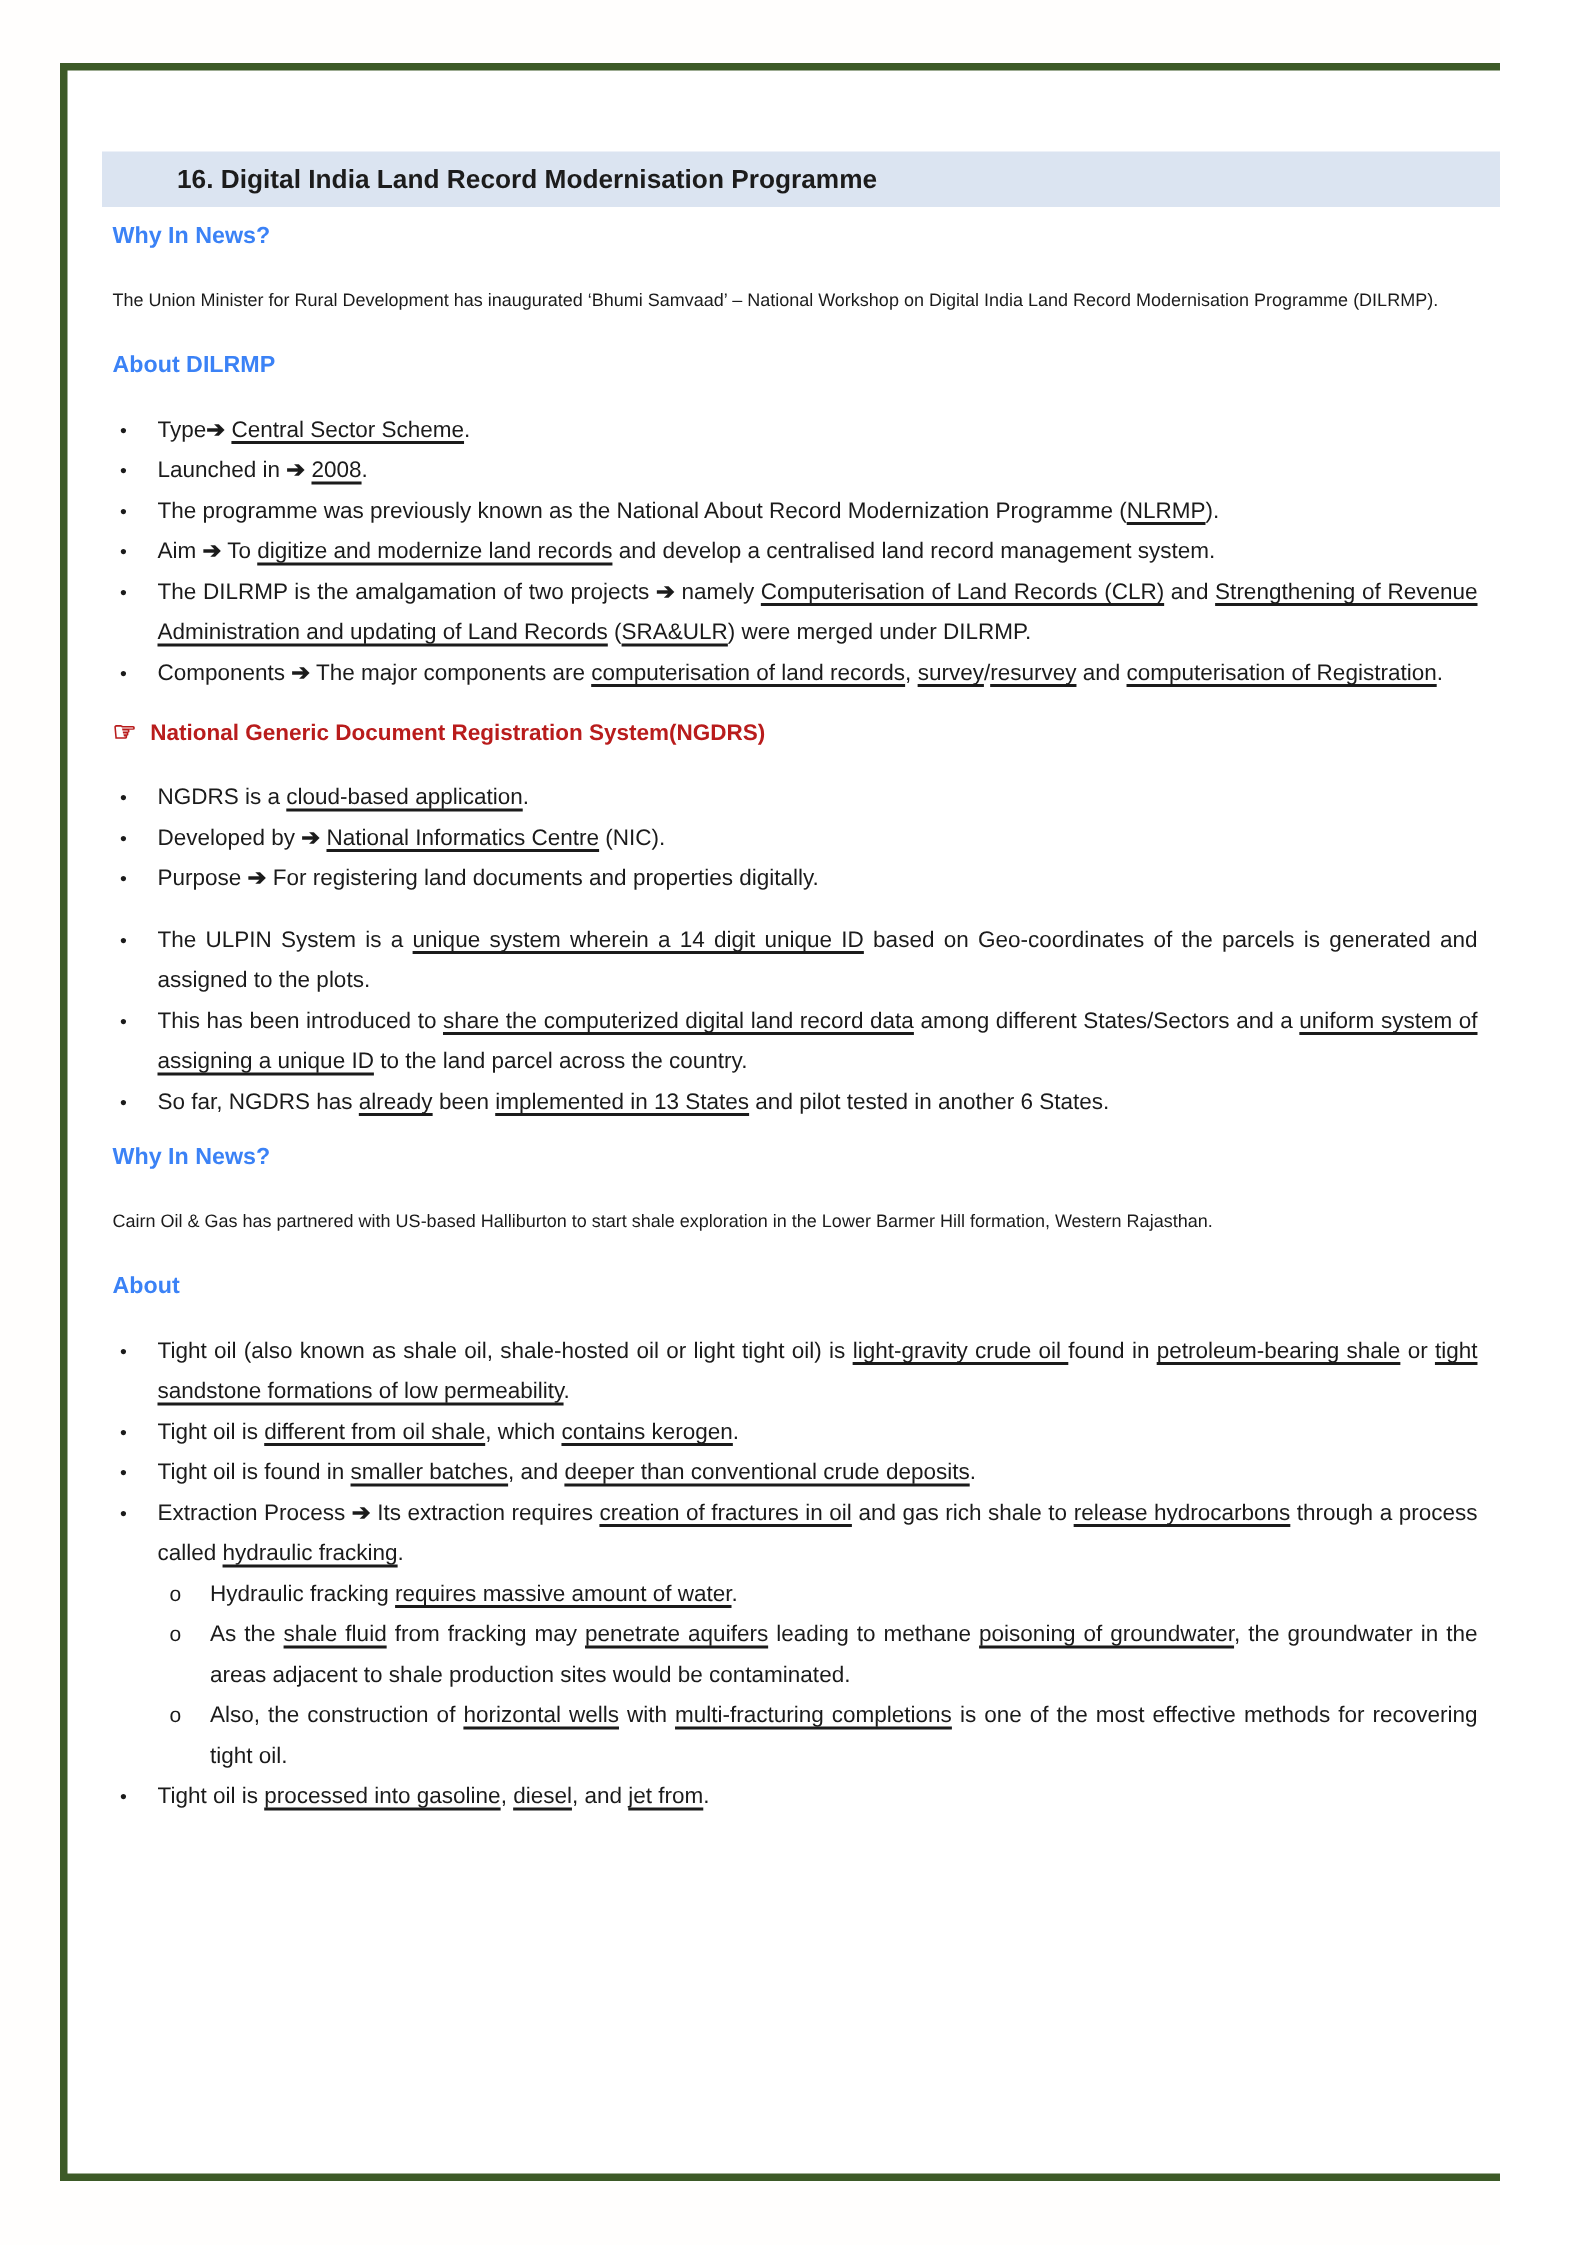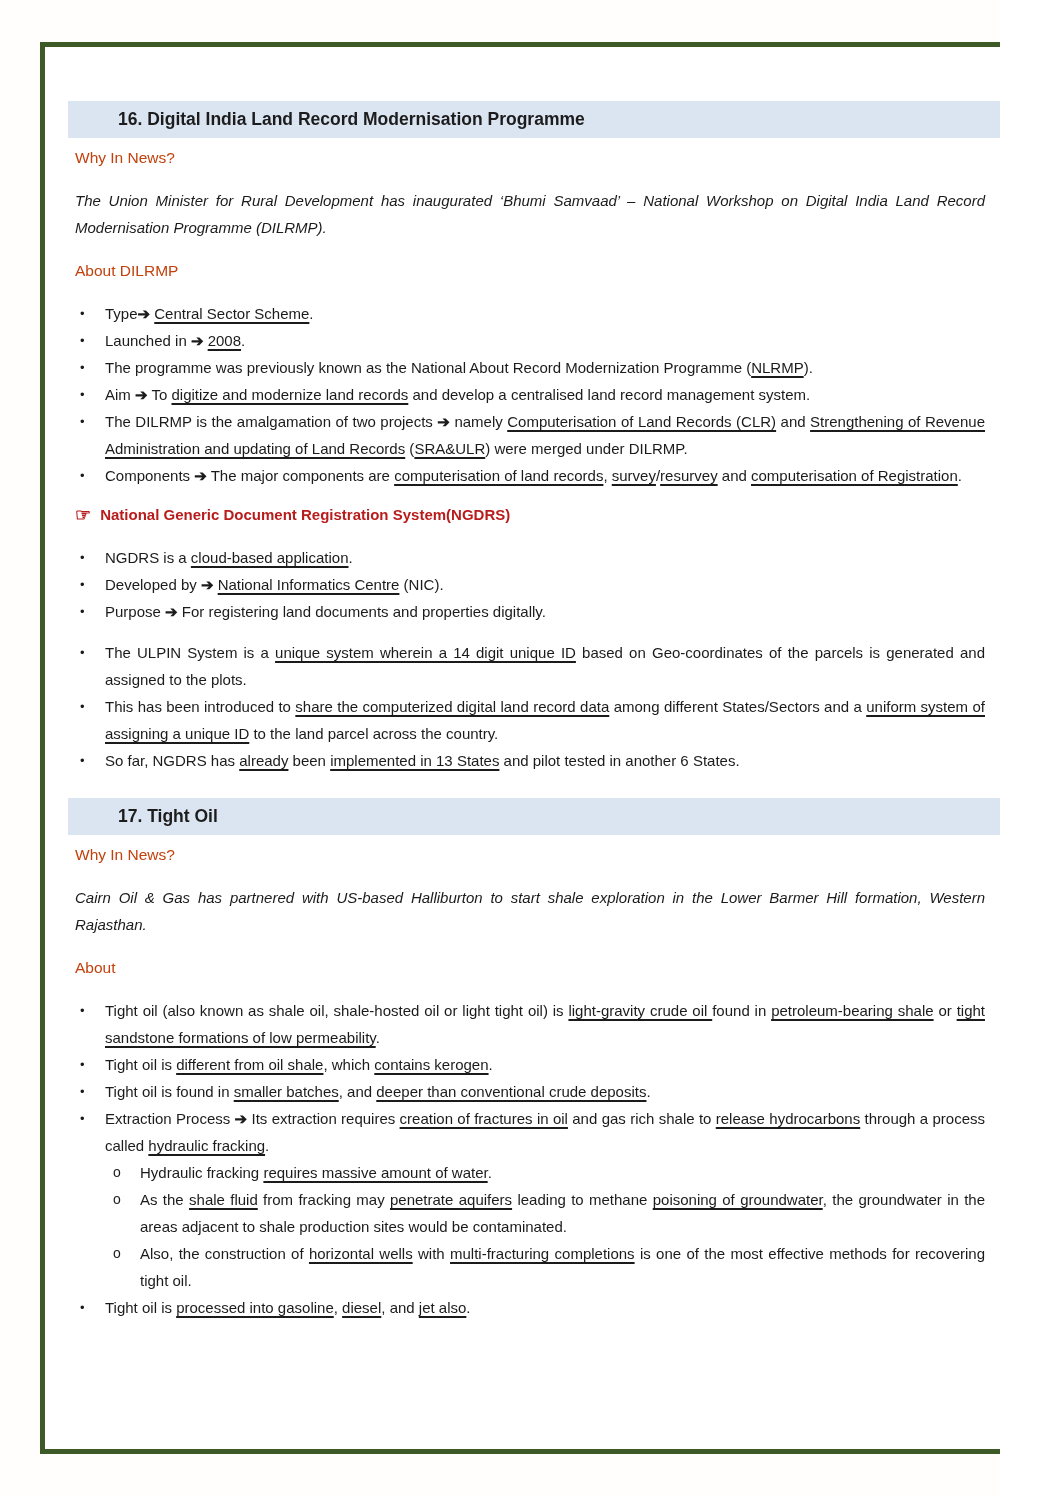--- a/index.html
+++ b/index.html
@@ -28,44 +28,43 @@
     background:#dbe4f1;
     height:37px;
     line-height:37px;
     font-size:17.5px;
     font-weight:bold;
     color:#1c1c1c;
     padding-left:50px;
   }
   .banner.first{margin-top:0;}
   .h-blue{
-    color:#c2410c;
+    color:#3b82f6;
     font-size:15.5px;
-    font-weight:normal;
+    font-weight:bold;
     margin:10px 28px 19px 30px;
     line-height:20px;
   }
   .h-orange{
     color:#b91c1c;
     font-size:15px;
     font-weight:bold;
     margin:14px 28px 18px 30px;
     line-height:22px;
   }
   .hand{
     font-size:18px;
     margin-right:9px;
     position:relative;top:1px;
   }
   .para{
     margin:0 28px 20px 30px;
-    font-size:15px;
+    font-size:12px;
     line-height:27px;
     text-align:justify;
-    font-style:italic;
   }
   .blist{margin:0 28px 14px 30px;}
   .li{
     display:flex;
     font-size:15px;
     line-height:27px;
   }
   .li .marker{
     flex:0 0 30px;
     padding-left:5px;
@@ -151,21 +150,20 @@
           </div>
           <div class="li">
             <span class="marker">•</span>
             <div class="txt"><span>This has been introduced to </span><span class="b u">share the computerized digital land record data</span><span> among different States/Sectors and a </span><span class="b u">uniform system of assigning a unique ID</span><span> to the land parcel across the country.</span></div>
           </div>
           <div class="li">
             <span class="marker">•</span>
             <div class="txt"><span>So far, NGDRS  has </span><span class="b u">already</span><span> been </span><span class="b u">implemented in 13 States</span><span> and pilot tested in another 6 States.</span></div>
           </div>
         </div>
-        <div class="banner">17. Tight Oil</div>
         <div class="h-blue">Why In News?</div>
         <div class="para"><span>Cairn Oil &amp; Gas has partnered with US-based Halliburton to start shale exploration in the Lower Barmer Hill formation, Western Rajasthan.</span></div>
         <div class="h-blue">About</div>
         <div class="blist">
           <div class="li">
             <span class="marker">•</span>
             <div class="txt"><span>Tight oil (also known as shale oil, shale-hosted oil or light tight oil) is </span><span class="b u">light-gravity crude oil </span><span>found in </span><span class="b u">petroleum-bearing shale</span><span> or </span><span class="b u">tight sandstone formations of low permeability</span><span>.</span></div>
           </div>
           <div class="li">
             <span class="marker">•</span>
@@ -186,18 +184,18 @@
           <div class="li sub">
             <span class="marker">o</span>
             <div class="txt"><span>As the </span><span class="u">shale fluid</span><span> from fracking may </span><span class="b u">penetrate aquifers</span><span> leading to methane </span><span class="b u">poisoning of groundwater</span><span>, the groundwater in the areas adjacent to shale production sites would be contaminated.</span></div>
           </div>
           <div class="li sub">
             <span class="marker">o</span>
             <div class="txt"><span>Also, the construction of </span><span class="b u">horizontal wells</span><span> with </span><span class="b u">multi-fracturing completions</span><span> is one of the most effective methods for recovering tight oil.</span></div>
           </div>
           <div class="li">
             <span class="marker">•</span>
-            <div class="txt"><span>Tight oil is </span><span class="b u">processed into gasoline</span><span>, </span><span class="b u">diesel</span><span>, and </span><span class="b u">jet also</span><span>.</span></div>
+            <div class="txt"><span>Tight oil is </span><span class="b u">processed into gasoline</span><span>, </span><span class="b u">diesel</span><span>, and </span><span class="b u">jet from</span><span>.</span></div>
           </div>
         </div>
       </div>
   </div>
 </div>
 
 </body></html>

